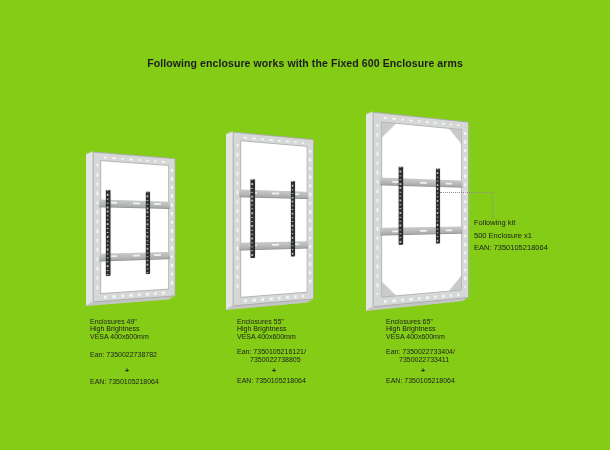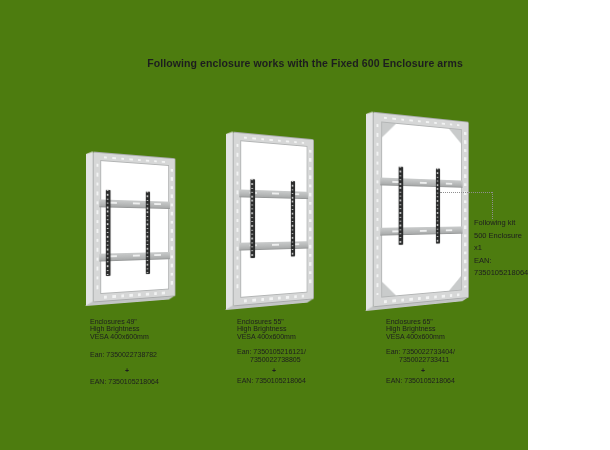--- a/index.html
+++ b/index.html
@@ -1,16 +1,16 @@
 <!DOCTYPE html>
 <html><head>
 <meta charset="utf-8">
 <style>
   html,body{margin:0;padding:0;background:#fff;}
-  .canvas{position:relative;width:528px;height:450px;background:#4d7c0f;overflow:hidden;
+  .canvas{position:relative;width:610px;height:450px;background:#84cc16;overflow:hidden;
           font-family:"Liberation Sans",sans-serif;color:#1d1d1f;}
 
   .title{position:absolute;top:57px;left:0;width:610px;text-align:center;
          font-size:10.5px;font-weight:bold;letter-spacing:0.1px;}
 
   
   .enc{position:absolute;transform-origin:0 50%;transform:perspective(260px) rotateY(15deg);}
   .enc1{left:86px;top:151px;width:102px;height:158px;}
   .enc2{left:226px;top:131px;width:107px;height:182px;}
   .enc3{left:366px;top:111px;width:122px;height:203px;}

